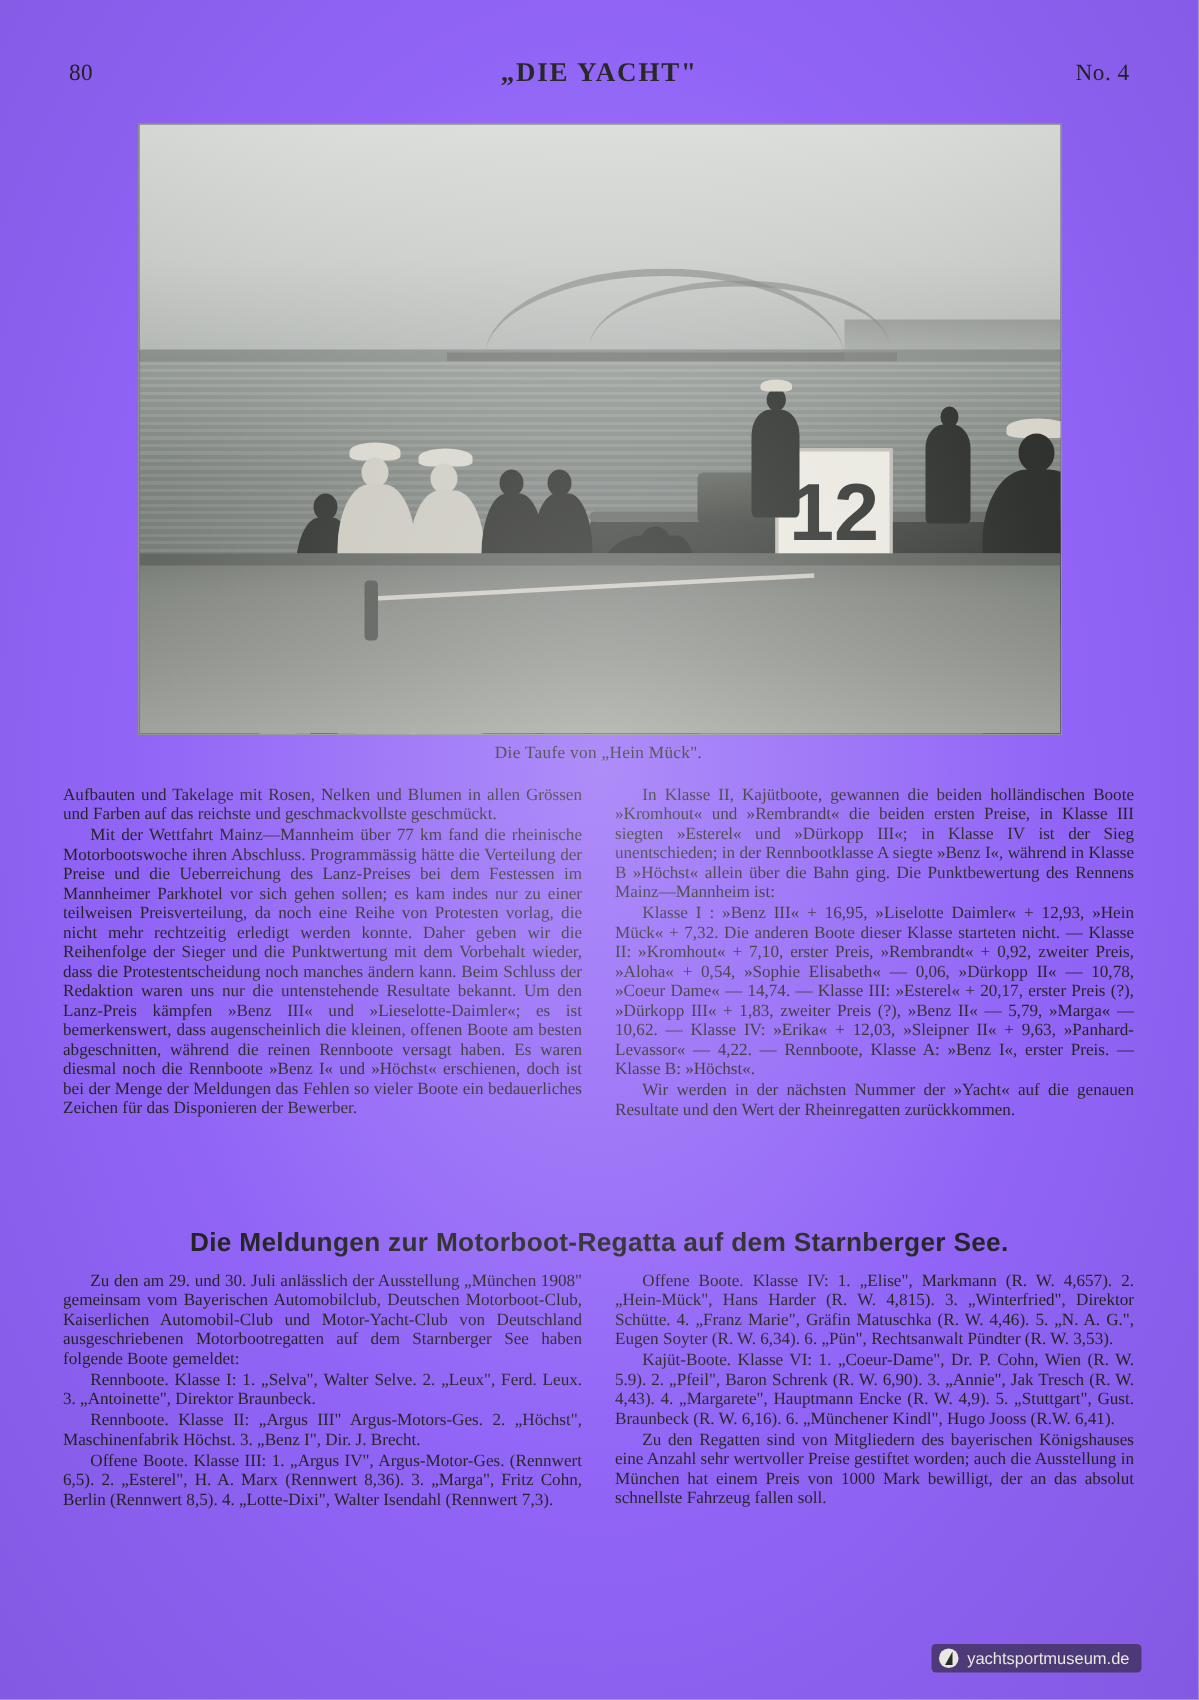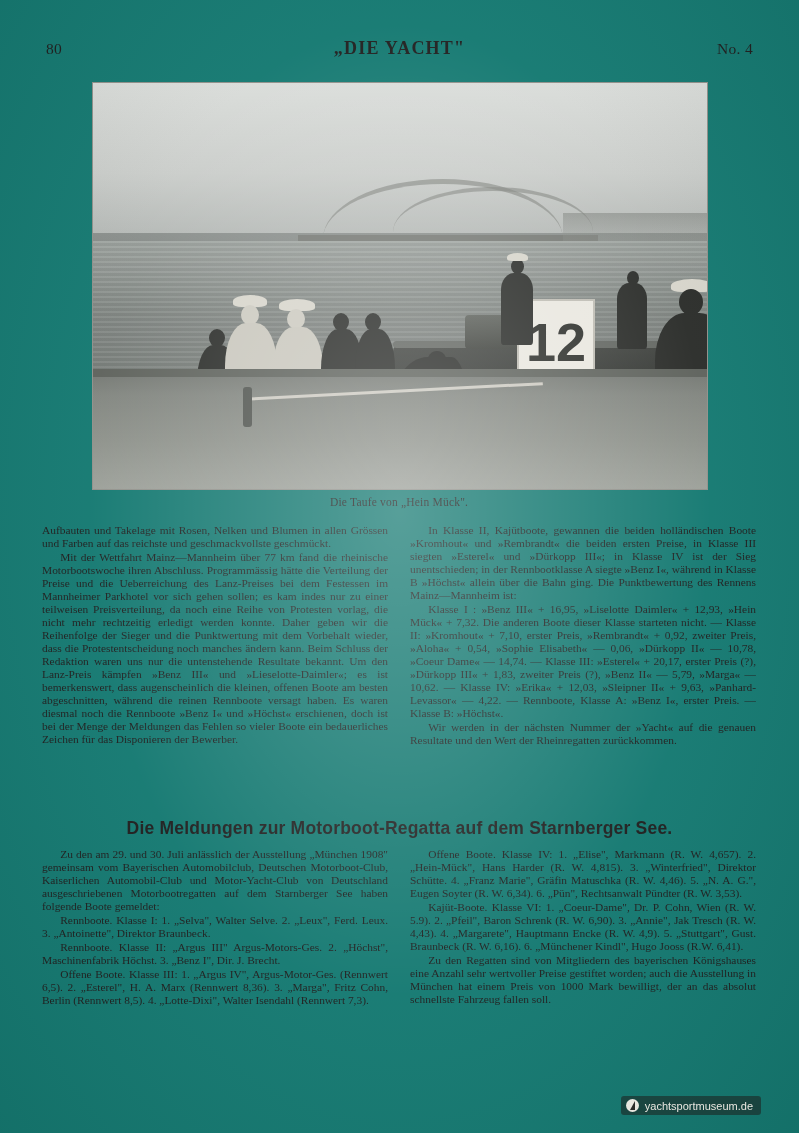--- a/index.html
+++ b/index.html
@@ -4,21 +4,21 @@
 <style>
   html, body {
     margin: 0;
     padding: 0;
     background: #b9b9b4;
   }
   .page {
     position: relative;
     width: 799px;
     height: 1133px;
-    background: #0f766e;
+    background: #8b5cf6;
     overflow: hidden;
     font-family: "Liberation Serif", serif;
     color: #1a1a1a;
   }
   
   .paper-tone {
     position: absolute;
     inset: 0;
     background:
       radial-gradient(ellipse at 50% 45%, rgba(255,255,255,0.30) 0%, rgba(255,255,255,0.05) 55%, rgba(60,60,55,0.10) 100%);

